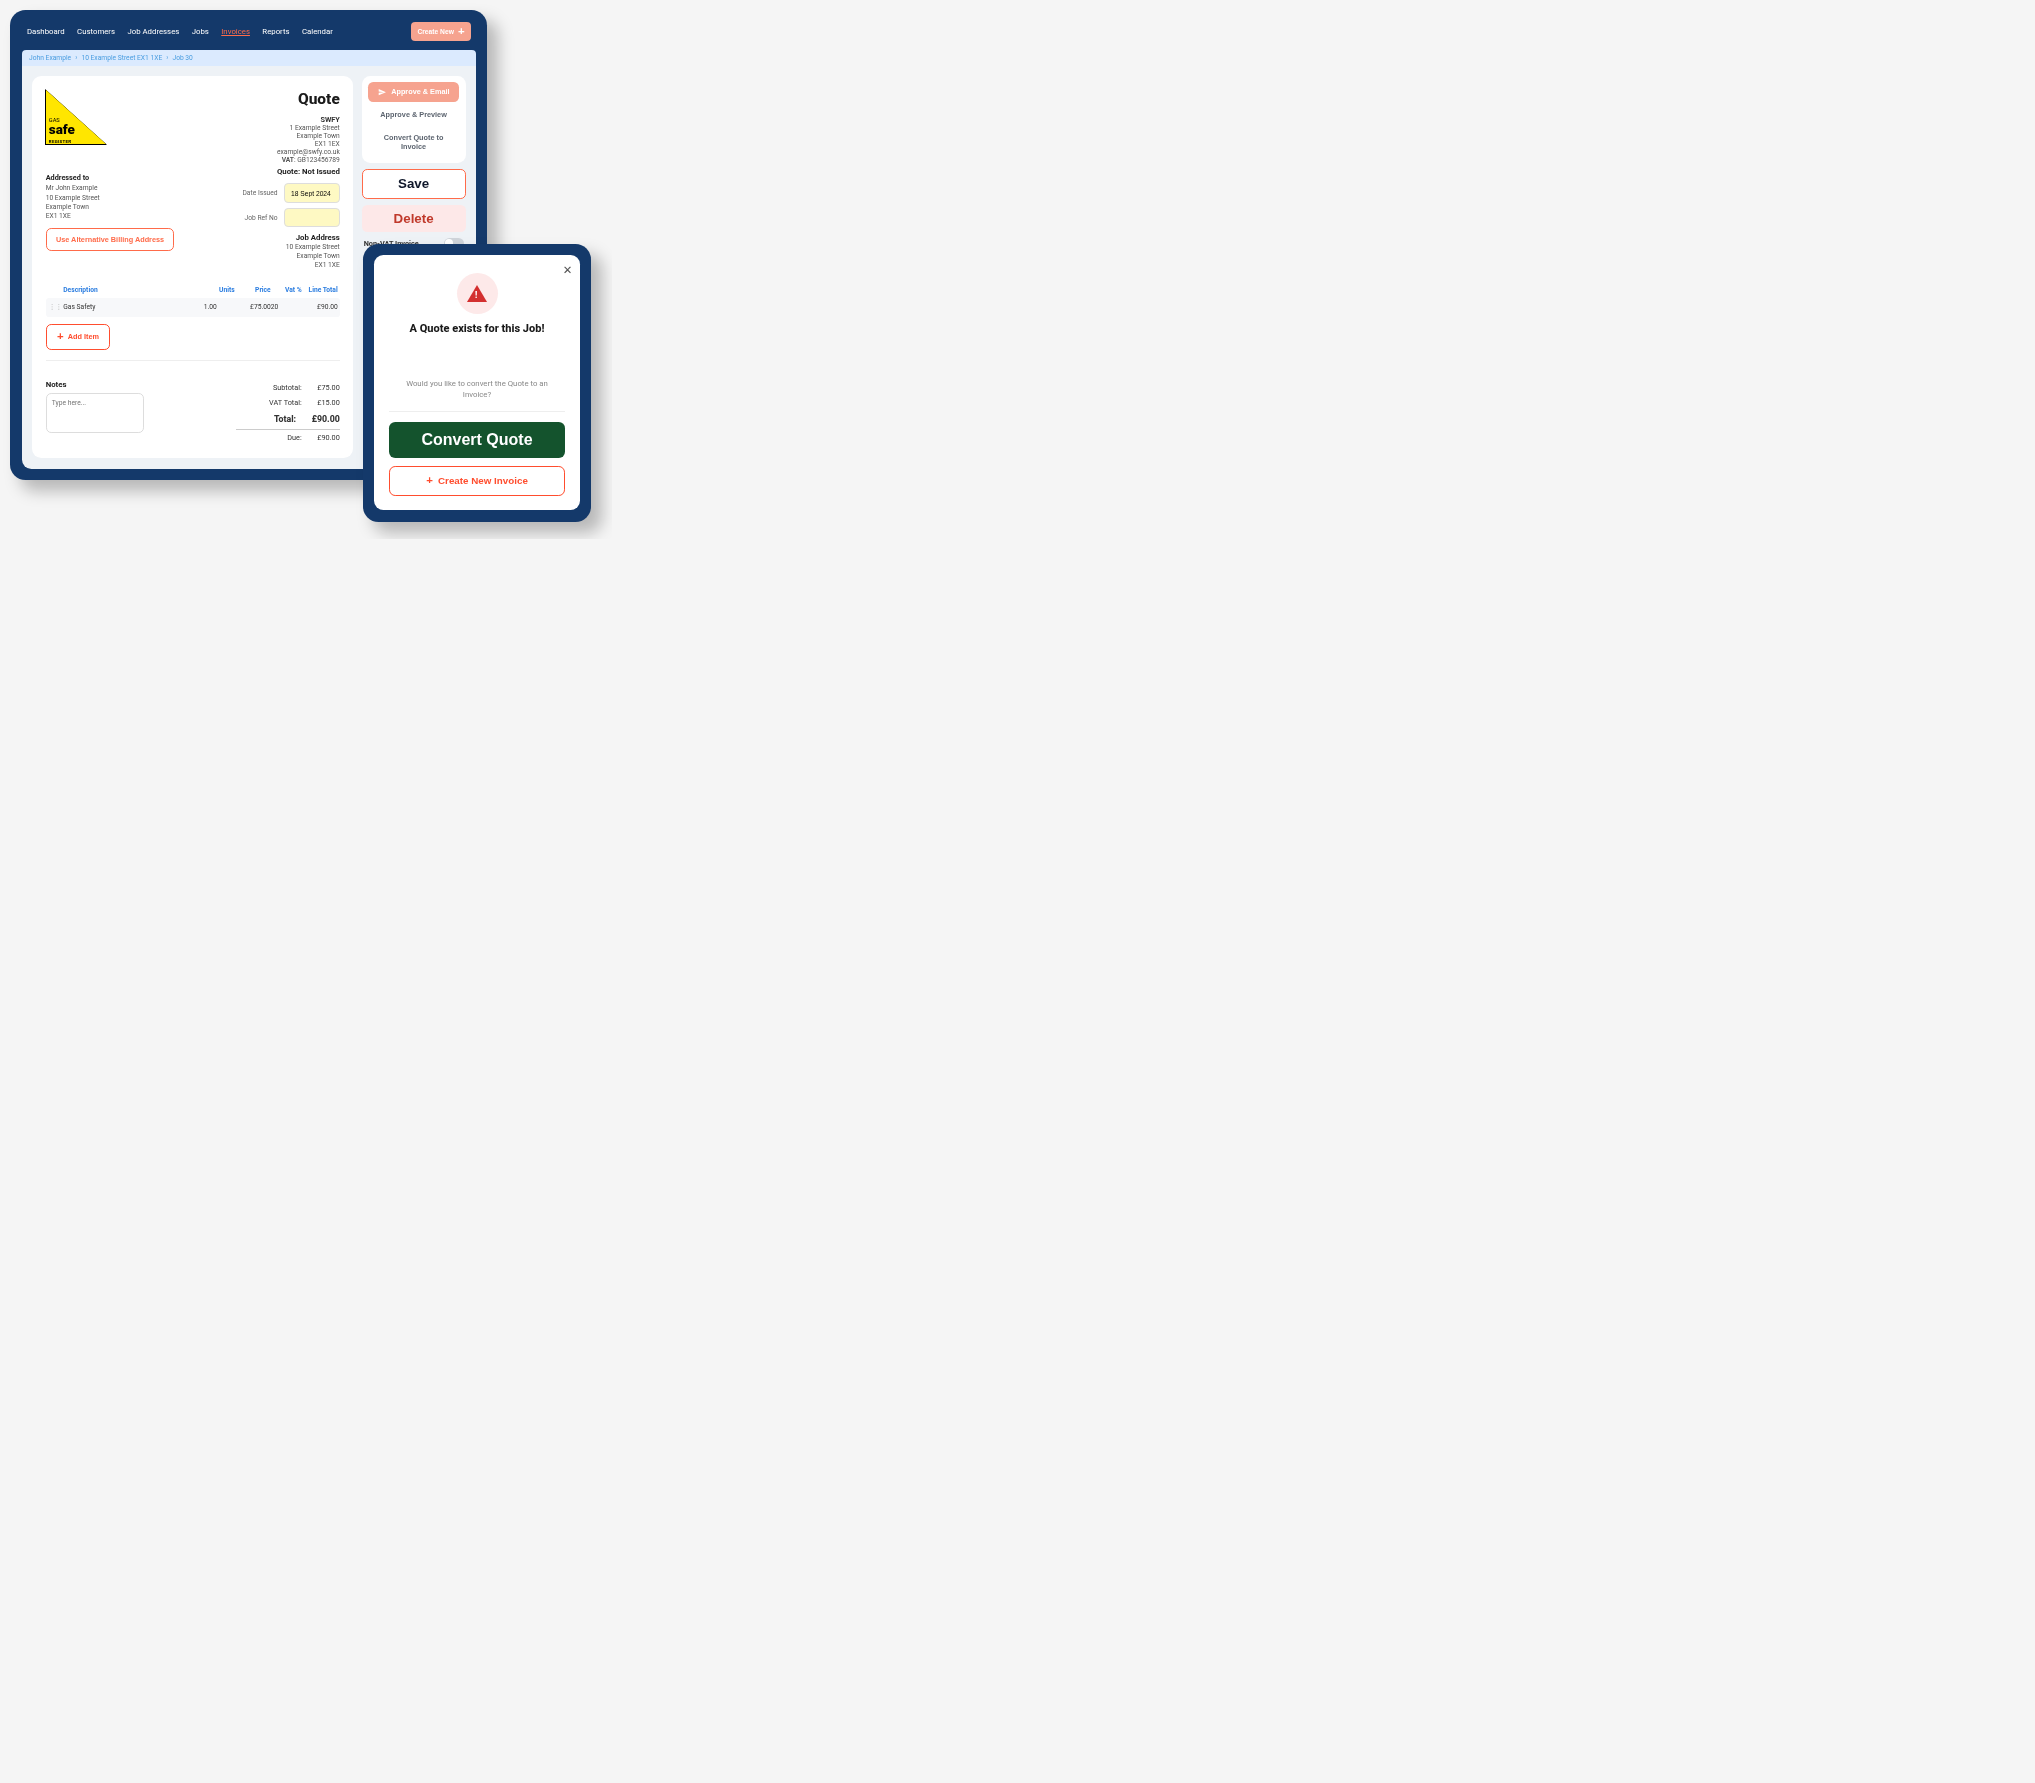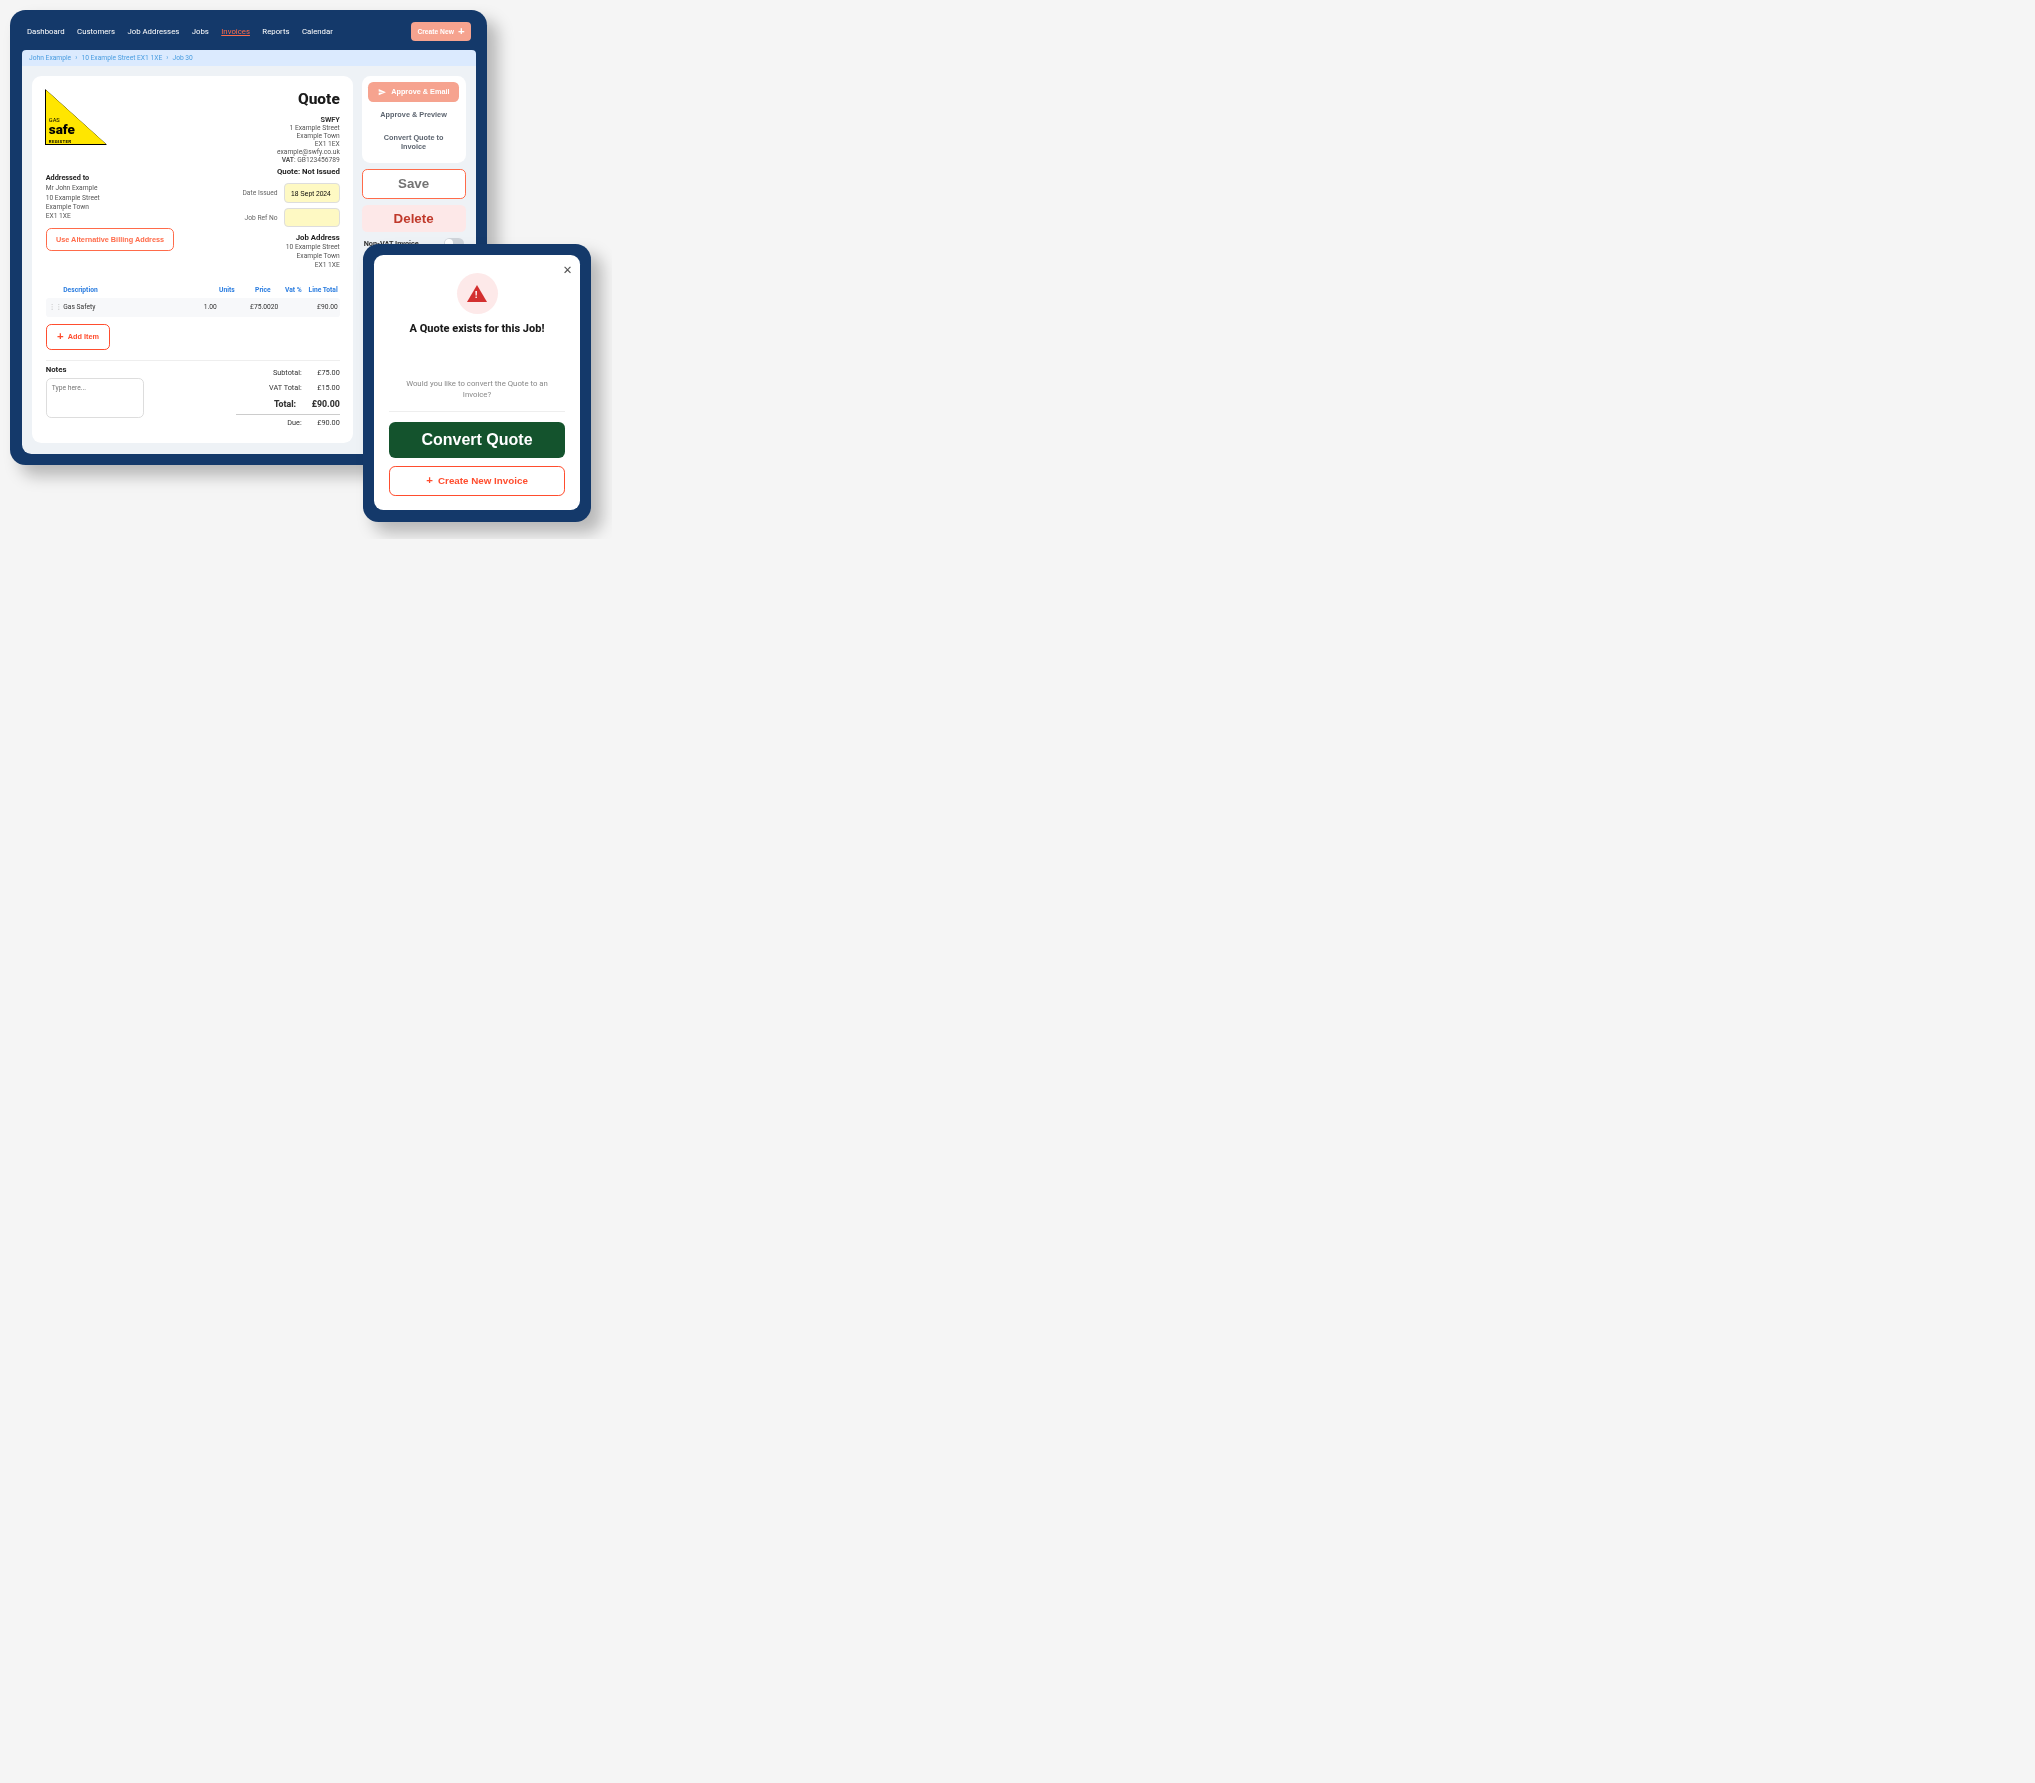--- a/index.html
+++ b/index.html
@@ -213,21 +213,21 @@
   align-items: center;
   gap: 4.1px;
 }
 
 .bottom-row {
   display: flex;
   justify-content: space-between;
   margin-top: 10.4px;
   gap: 5px;
   border-top: 0.5px solid #eee;
-  padding-top: 4px;
+  padding-top: 19px;
 }
 .notes-block h4 { font-size: 7.8px; font-weight: 700; color: #222; margin-bottom: 4.1px;}
 .notes-block textarea {
   border: 0.5px solid #ddd;
   border-radius: 5.2px;
   width: 98px;
   height: 40px;
   padding: 5.2px;
   font-size: 6.7px;
   font-family: inherit;
@@ -255,21 +255,21 @@
   font-size: 7.3px;
   font-weight: 700;
   cursor: pointer;
   text-align: center;
   line-height: 1.2;
 }
 .act-primary { background: #f6a38f; color: #fff; display:flex; align-items:flex-end; justify-content:center; gap:5.2px;}
 .act-secondary { background: transparent; color: #5d6570; }
 .save-btn {
   border: 0.5px solid #ff6b4a;
-  color: #737373;
+  color: #0f172a;
   background: #fff;
   border-radius: 5.2px;
   padding: 6.2px;
   font-weight: 700;
   cursor: pointer;
 }
 .delete-btn {
   background: #fde8e8;
   color: #c0392b;
   border: none;

